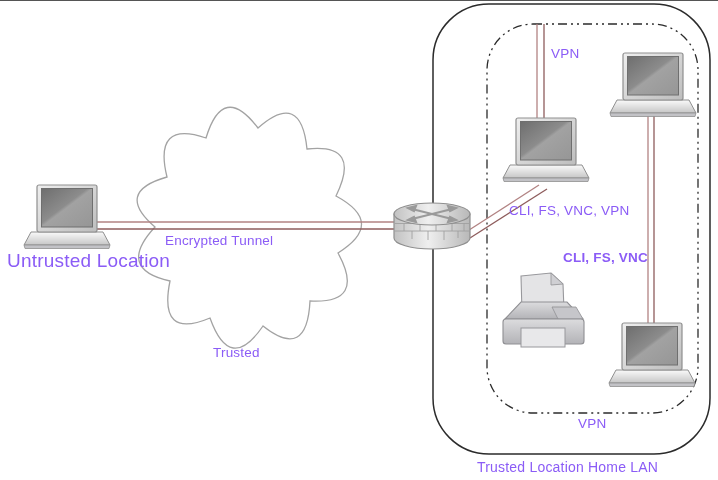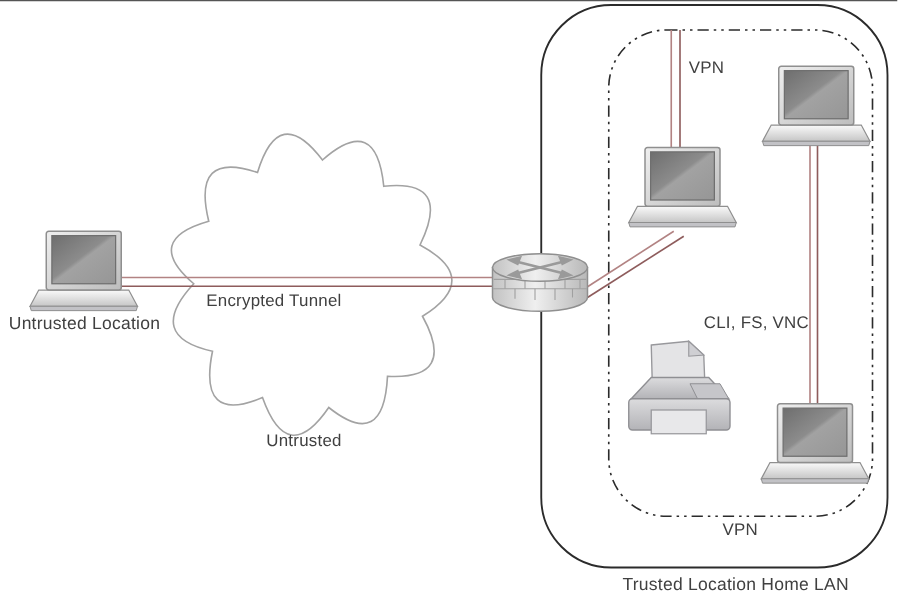--- a/index.html
+++ b/index.html
@@ -3,21 +3,21 @@
 <meta charset="utf-8">
 <style>
   html,body{margin:0;padding:0;background:#fff;}
   #stage{
     position:relative;width:718px;height:480px;background:#ffffff;
     font-family:"Liberation Sans", sans-serif;overflow:hidden;
     border-top:1px solid #555;box-sizing:border-box;
   }
   #diagram-svg{position:absolute;left:0;top:0;}
   .lbl{
-    position:absolute;color:#404040;font-size:13.5px;line-height:1.1;
+    position:absolute;color:#8b5cf6;font-size:13.5px;line-height:1.1;
     white-space:nowrap;letter-spacing:.2px;
   }
 </style>
 </head>
 <body>
 
 <div id="stage">
 
   <svg id="diagram-svg" width="718" height="480" viewBox="0 0 718 480">
     <defs>
@@ -119,20 +119,21 @@
     <g>
       <polygon points="521,275 551,272 563,283 564,309 522,312" fill="#e4e4e6" stroke="#98989c" stroke-width="1.1"></polygon>
       <polygon points="551,272 563,283 551,284" fill="#cfcfd3" stroke="#98989c" stroke-width="0.9"></polygon>
       <polygon points="505,318 521,301 567,301 583,318" fill="url(#prtG)" stroke="#8f8f93" stroke-width="1.1"></polygon>
       <polygon points="552,306 576,306 583,318 558,318" fill="#c6c6ca" stroke="#8f8f93" stroke-width="0.8"></polygon>
       <rect x="503" y="318" width="81" height="25" rx="3" fill="url(#prtG)" stroke="#8f8f93" stroke-width="1.1"></rect>
       <rect x="521" y="327" width="44" height="19" fill="#e8e8ea" stroke="#98989c" stroke-width="1"></rect>
     </g>
   </svg>
 
-  <div class="lbl" style="left:7px;top:250px;font-size:14px;">Untrusted Location</div>
+  <div class="lbl" style="left:7px;top:250px;font-size:19px;">Untrusted Location</div>
   <div class="lbl" style="left:165px;top:233px;">Encrypted Tunnel</div>
-  <div class="lbl" style="left:213px;top:345px;">Untrusted</div>
+  <div class="lbl" style="left:213px;top:345px;">Trusted</div>
   <div class="lbl" style="left:551px;top:46px;">VPN</div>
-  <div class="lbl" style="left:563px;top:250px;">CLI, FS, VNC</div>
+  <div class="lbl" style="left:509px;top:203px;">CLI, FS, VNC, VPN</div>
+  <div class="lbl" style="left:563px;top:250px;font-weight:bold;">CLI, FS, VNC</div>
   <div class="lbl" style="left:578px;top:416px;">VPN</div>
-  <div class="lbl" style="left:498px;top:459px;font-size:14px;">Trusted Location Home LAN</div>
+  <div class="lbl" style="left:477px;top:459px;font-size:14px;">Trusted Location Home LAN</div>
 </div>
 
 </body></html>

